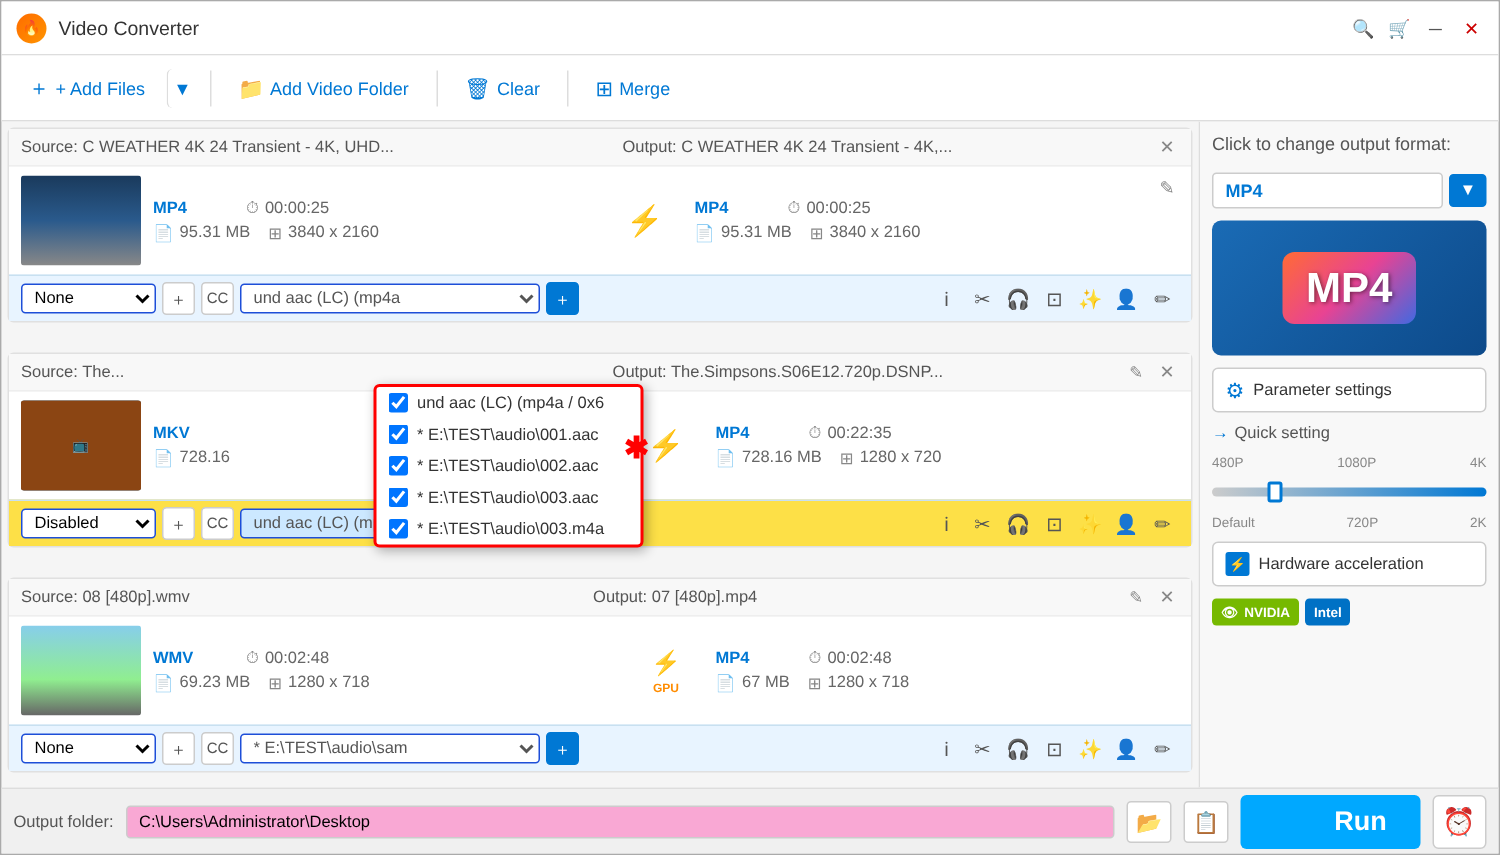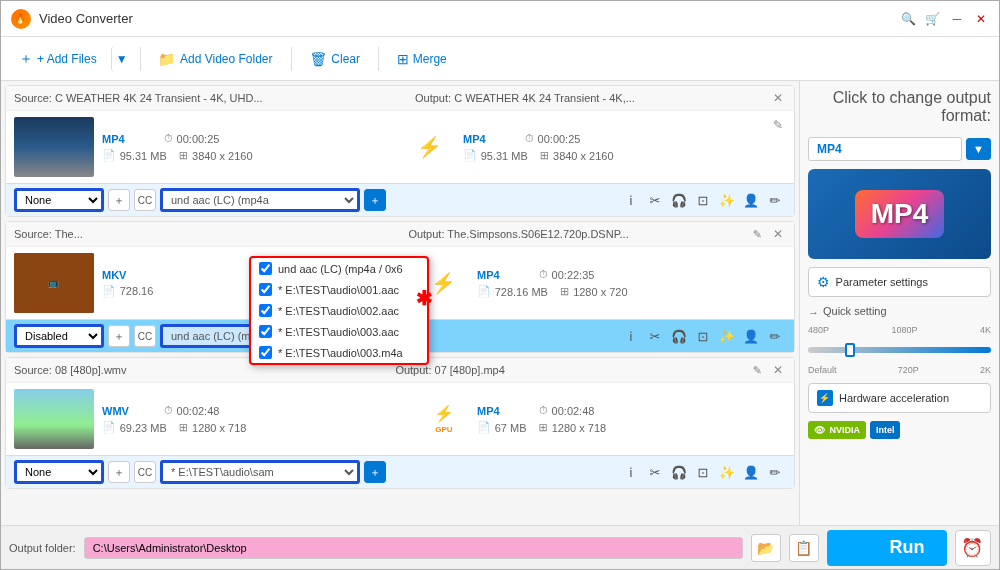--- a/index.html
+++ b/index.html
@@ -20,21 +20,21 @@
     .toolbar { background: #fff; height: 44px; display: flex; align-items: center; padding: 0 8px; gap: 4px; border-bottom: 1px solid #ddd; }
     .toolbar-btn { display: flex; align-items: center; gap: 4px; padding: 6px 10px; border: none; background: none; cursor: pointer; color: #0078d4; font-size: 12px; border-radius: 4px; }
     .toolbar-btn .icon { font-size: 14px; }
     .toolbar-btn-arrow { padding: 6px 4px; border-left: 1px solid #ddd; cursor: pointer; color: #0078d4; }
     .toolbar-divider { width: 1px; height: 24px; background: #ddd; margin: 0 4px; }
     
     
     .main-content { display: flex; flex: 1; overflow: hidden; }
     
     
-    .file-list-area { flex: 1; overflow-y: auto; background: #f5f5f5; padding: 4px; display: flex; flex-direction: column; gap: 4px; position: relative; }
+    .file-list-area { flex: 1; overflow-y: auto; background: #f5f5f5; padding: 4px; display: flex; flex-direction: column; gap: 20px; position: relative; }
     
     
     .file-item { background: #fff; border: 1px solid #e0e0e0; border-radius: 4px; }
     .file-item-header { display: flex; align-items: center; padding: 4px 8px; background: #f8f8f8; border-bottom: 1px solid #eee; font-size: 11px; color: #555; gap: 4px; }
     .file-info-row { display: flex; align-items: center; padding: 6px 8px; gap: 8px; }
     .file-thumbnail { width: 80px; height: 60px; background: #333; border-radius: 2px; overflow: hidden; flex-shrink: 0; }
     .thumb-weather { background: linear-gradient(180deg, #1a3a5c 0%, #2a5a8c 50%, #888 100%); width: 100%; height: 100%; }
     .thumb-simpsons { background: #8B4513; width: 100%; height: 100%; position: relative; }
     .thumb-car { background: linear-gradient(180deg, #87ceeb 0%, #90ee90 60%, #666 100%); width: 100%; height: 100%; }
     
@@ -45,41 +45,41 @@
     .file-meta-icon { font-size: 11px; color: #888; }
     
     .arrow-area { width: 50px; display: flex; align-items: center; justify-content: center; flex-shrink: 0; }
     .arrow-icon { font-size: 20px; color: #0078d4; }
     .arrow-icon.gpu { color: #ff8c00; }
     
     .output-details { flex: 1; display: flex; flex-direction: column; gap: 4px; }
     
     
     .control-row { display: flex; align-items: center; padding: 4px 8px; background: #e8f4ff; border-top: 1px solid #c8e0f0; gap: 4px; }
-    .control-row.active { background: #7dd3fc; }
-    select { border: 3px solid #1d4ed8; border-radius: 3px; padding: 2px 4px; font-size: 11px; background: white; cursor: pointer; }
+    .control-row.active { background: #fde047; }
+    select { border: 1px solid #1d4ed8; border-radius: 3px; padding: 2px 4px; font-size: 11px; background: white; cursor: pointer; }
     .ctrl-btn { width: 22px; height: 22px; border: 1px solid #ccc; border-radius: 3px; background: white; cursor: pointer; display: flex; align-items: center; justify-content: center; font-size: 11px; color: #555; }
     .ctrl-btn.blue-bg { background: #0078d4; color: white; border-color: #0078d4; }
     .audio-select { flex: 1; max-width: 200px; }
     .action-icons { display: flex; gap: 2px; align-items: center; margin-left: auto; }
     .action-icon { width: 22px; height: 22px; display: flex; align-items: center; justify-content: center; font-size: 13px; color: #555; cursor: pointer; }
     
     .close-btn { width: 16px; height: 16px; display: flex; align-items: center; justify-content: center; cursor: pointer; color: #888; font-size: 12px; margin-left: 4px; }
     
     
     .dropdown-overlay { position: absolute; top: 175px; left: 248px; background: white; border: 2px solid #ff0000; border-radius: 4px; z-index: 100; width: 180px; box-shadow: 2px 2px 8px rgba(0,0,0,0.3); }
     .dropdown-item { display: flex; align-items: center; gap: 6px; padding: 4px 8px; font-size: 11px; color: #333; cursor: pointer; }
     .dropdown-item input[type="checkbox"] { margin: 0; }
     
     
     .red-star { position: absolute; top: 205px; left: 415px; color: red; font-size: 20px; z-index: 200; font-weight: bold; }
     
     
     .right-panel { width: 200px; background: #f8f8f8; border-left: 1px solid #ddd; padding: 8px; display: flex; flex-direction: column; gap: 8px; }
-    .panel-label { font-size: 16px; color: #555; text-align: right; margin-bottom: 4px; }
+    .panel-label { font-size: 12px; color: #555; text-align: left; margin-bottom: 4px; }
     .format-selector { display: flex; align-items: center; gap: 4px; }
     .format-btn { flex: 1; padding: 4px 8px; border: 1px solid #ccc; border-radius: 3px; background: white; font-size: 12px; font-weight: bold; color: #0078d4; text-align: left; cursor: pointer; }
     .format-arrow { padding: 4px 6px; border: 1px solid #0078d4; border-radius: 3px; background: #0078d4; color: white; cursor: pointer; font-size: 11px; }
     
     .format-preview { background: linear-gradient(135deg, #1a6bb5, #0d4a8a); border-radius: 6px; height: 90px; display: flex; align-items: center; justify-content: center; position: relative; overflow: hidden; }
     .mp4-badge { background: linear-gradient(135deg, #ff6b35, #e84393, #4169e1); border-radius: 8px; padding: 8px 16px; font-size: 28px; font-weight: 900; color: white; text-shadow: 1px 1px 3px rgba(0,0,0,0.5); }
     
     .panel-btn { display: flex; align-items: center; gap: 6px; padding: 6px 8px; border: 1px solid #ccc; border-radius: 4px; background: white; cursor: pointer; font-size: 11px; color: #333; }
     .panel-btn-icon { font-size: 14px; color: #0078d4; }
     

